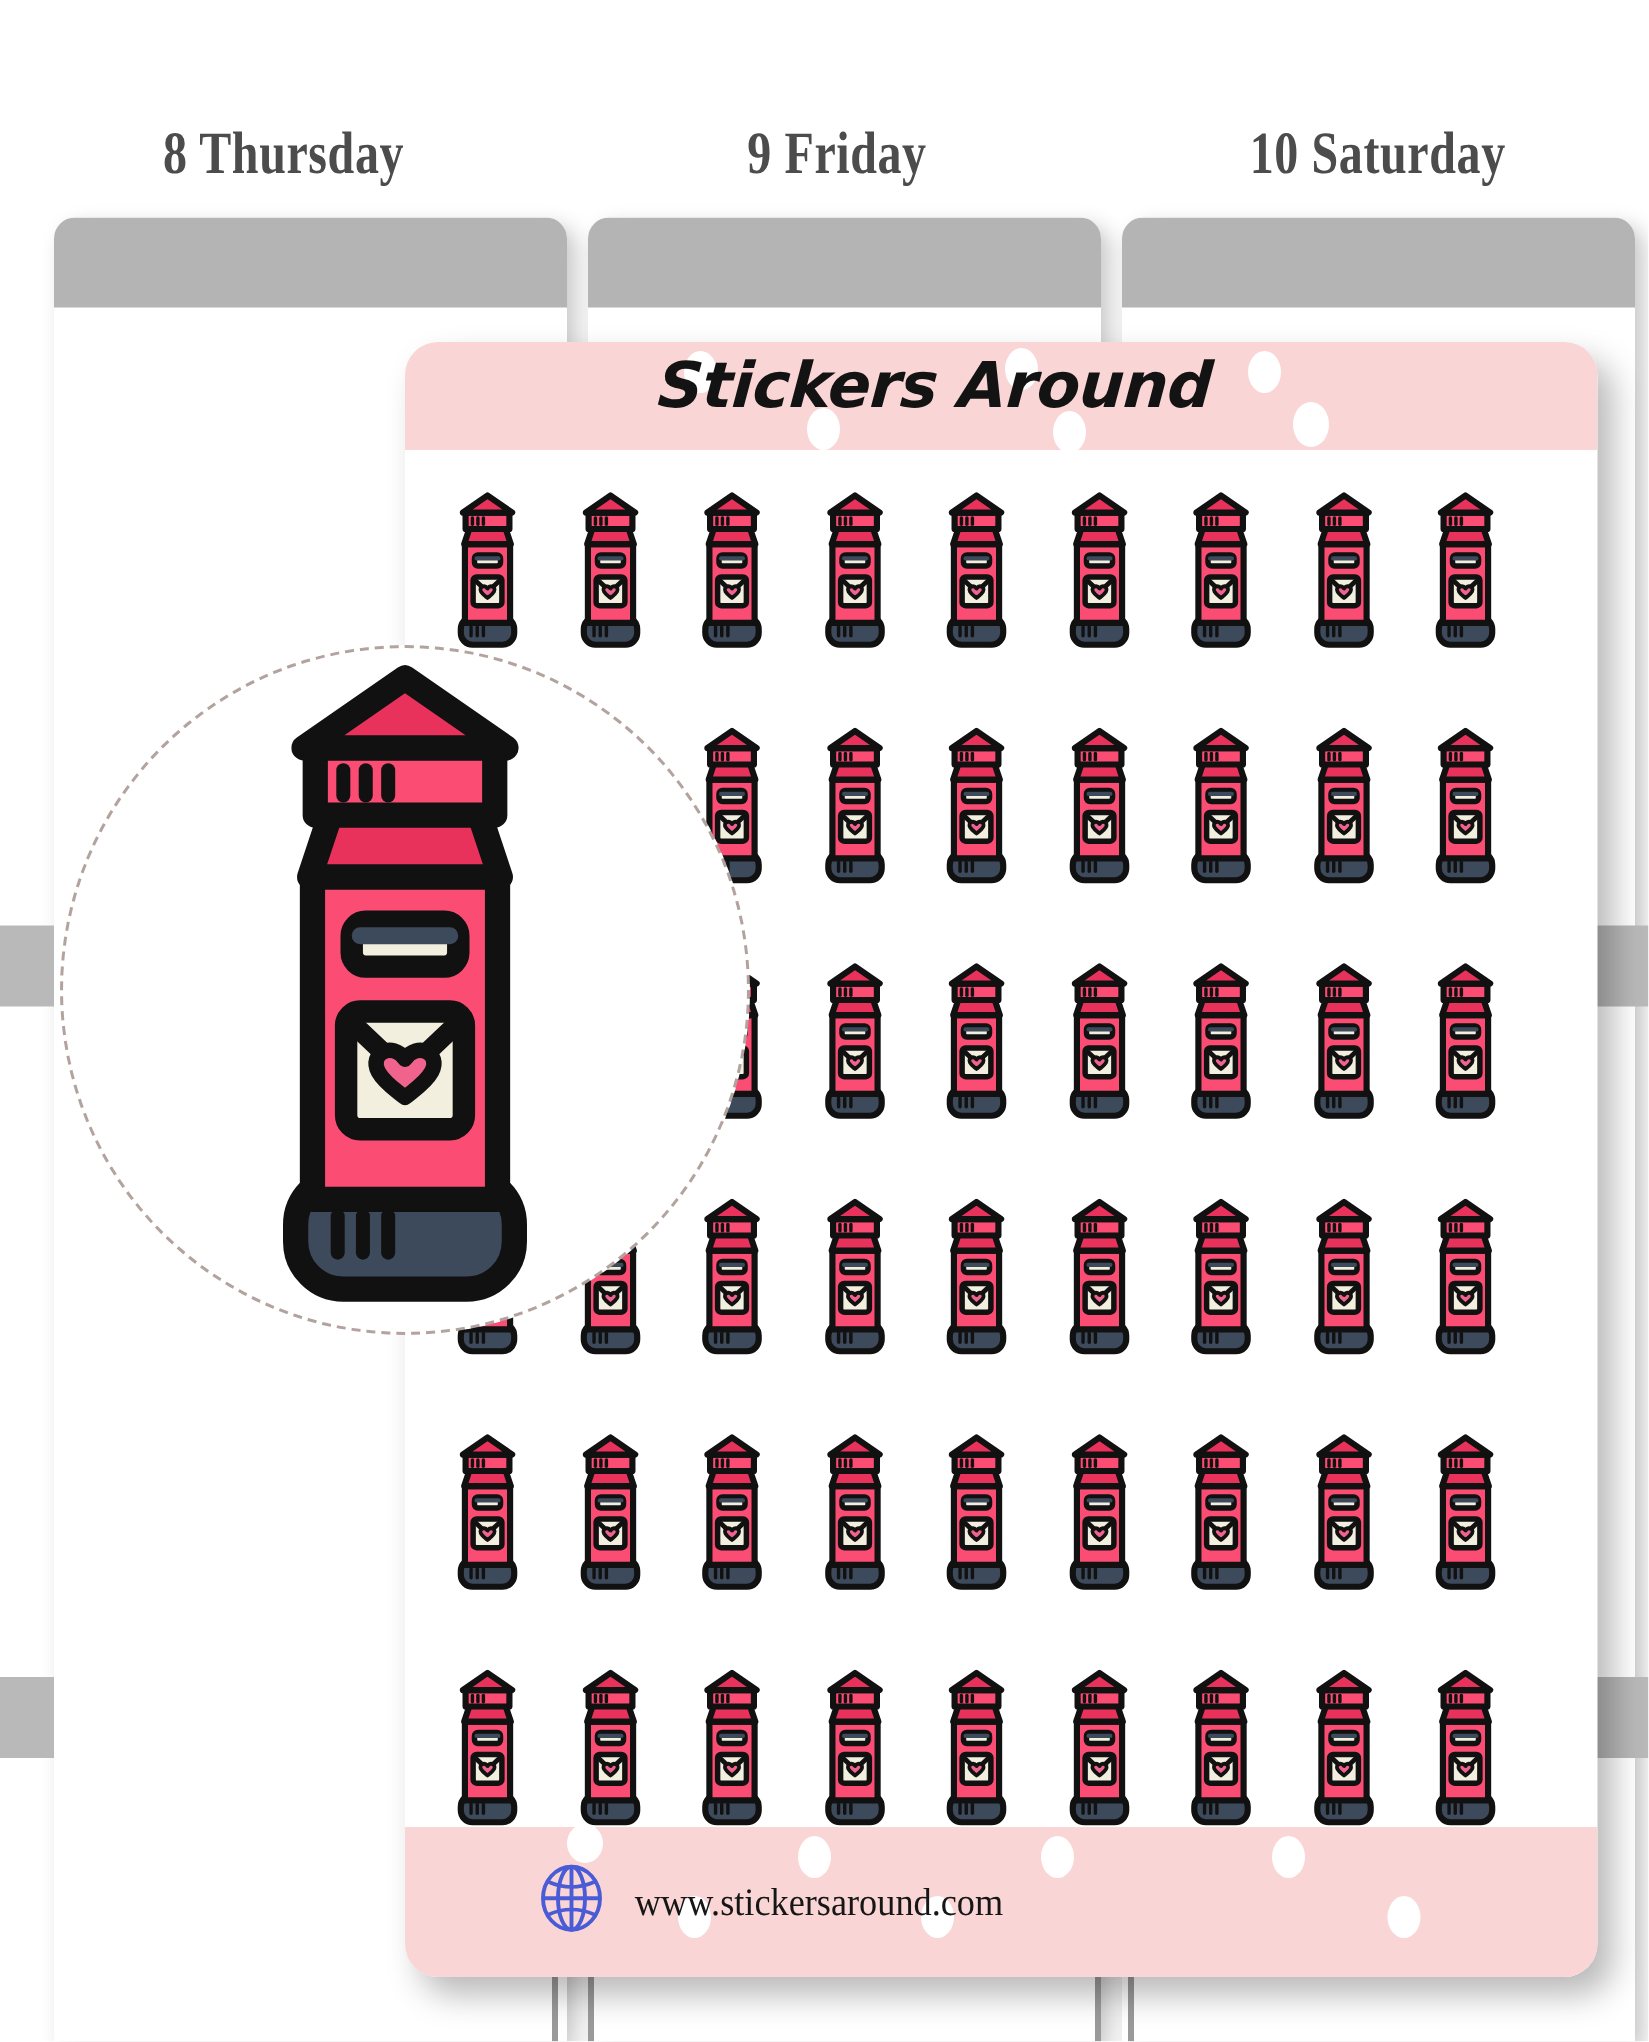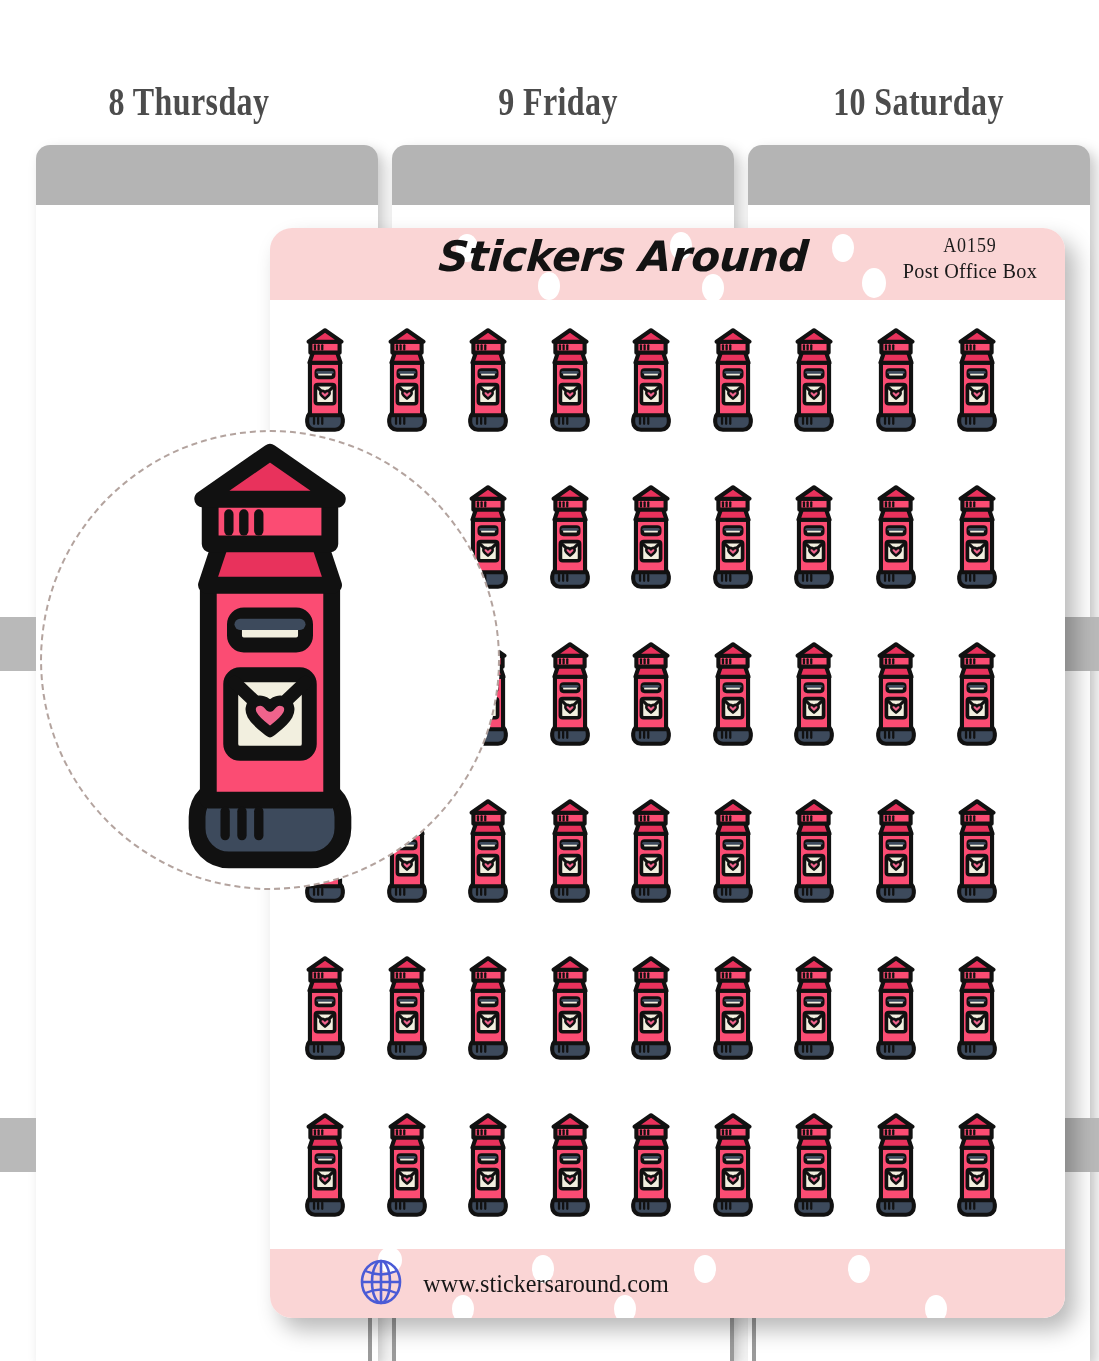--- a/index.html
+++ b/index.html
@@ -58,21 +58,21 @@
     border-radius:22px;
     box-shadow:10px 12px 22px rgba(0,0,0,0.28);
     overflow:hidden;
   }
   .band{
     position:absolute;left:0;width:100%;
     background:#fad5d5;
     overflow:hidden;
   }
   #sheet-header{top:0;height:72px;}
-  #sheet-footer{bottom:0;height:69px;}
+  #sheet-footer{bottom:0;height:100px;}
 
   .dot{position:absolute;background:#ffffff;border-radius:50%;}
 
   #brand{
     position:absolute;left:0;top:4px;width:100%;
     text-align:center;
     font-family:"DejaVu Sans", sans-serif;
     font-style:italic;
     font-weight:bold;
     font-size:42px;
@@ -178,24 +178,20 @@
     <div class="band" id="sheet-header">
       <span class="dot" style="left:186px;top:6px;width:22px;height:28px;"></span>
       <span class="dot" style="left:400px;top:4px;width:22px;height:28px;"></span>
       <span class="dot" style="left:562px;top:6px;width:22px;height:28px;"></span>
       <span class="dot" style="left:268px;top:44px;width:22px;height:28px;"></span>
       <span class="dot" style="left:432px;top:46px;width:22px;height:28px;"></span>
       <span class="dot" style="left:592px;top:40px;width:24px;height:30px;"></span>
 
       <div id="brand">Stickers Around</div>
 
-      <div id="code-block">
-        <span class="code">A0159</span>
-        <span class="name">Post Office Box</span>
-      </div>
     </div>
 
     <div id="grid">
         <div class="st" style="left:32px;top:28px;">
   <svg width="46" height="105" viewBox="0 0 100 230">
     <g stroke="#111111" stroke-linejoin="round" stroke-linecap="round">
 
       <rect x="11" y="183" width="78" height="40" rx="17" fill="#3D4A5C" stroke-width="9"></rect>
 
       <rect x="17" y="76" width="66" height="115" fill="#FB4C73" stroke-width="9"></rect>

